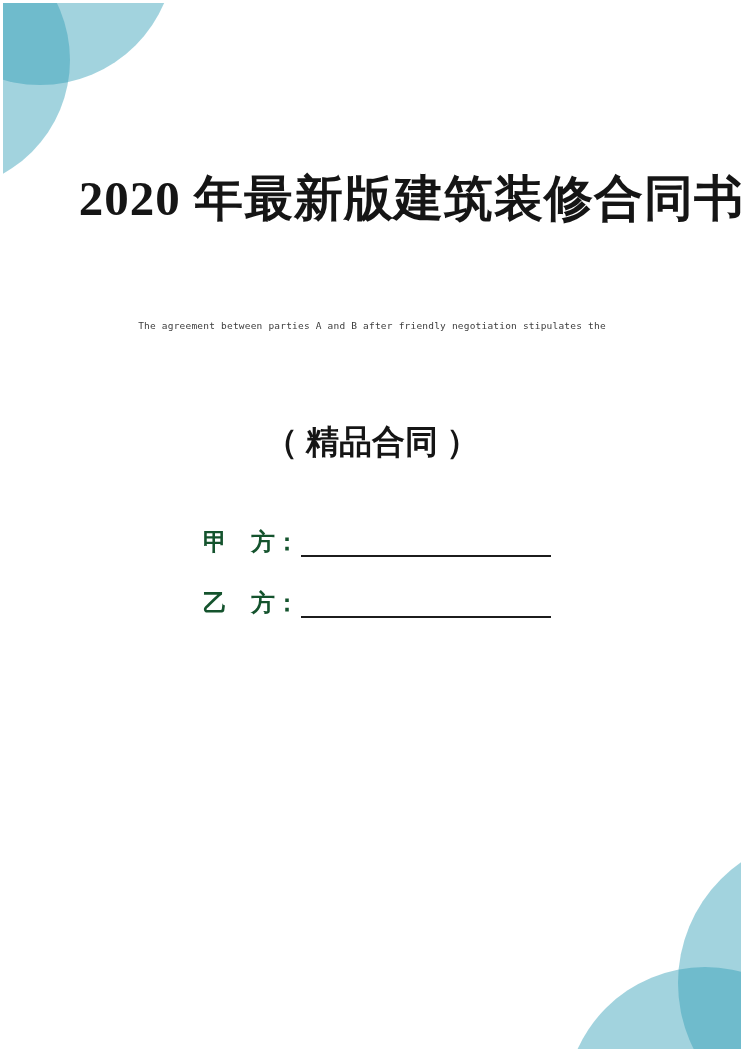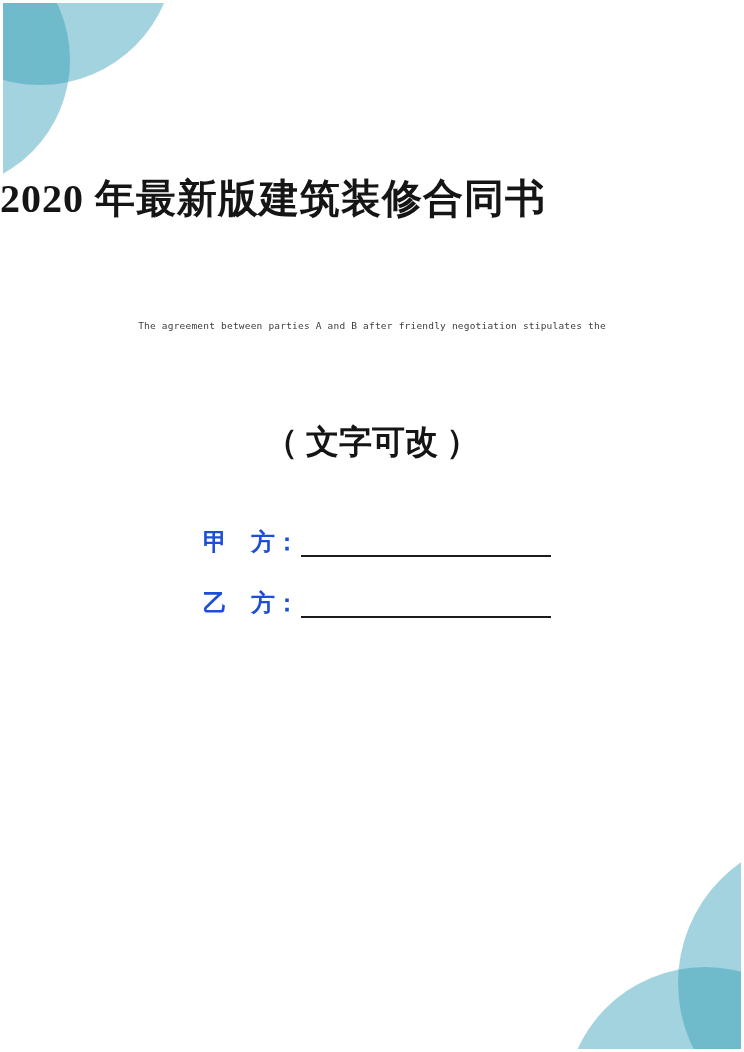--- a/index.html
+++ b/index.html
@@ -28,22 +28,22 @@
   .c-tl-a { left: -98px;  top: -188px; width: 270px; height: 270px; }
   .c-tl-b { left: -193px; top: -73px;  width: 260px; height: 260px; }
   .c-br-a { left: 675px;  top: 833px;  width: 294px; height: 294px; }
   .c-br-b { left: 562px;  top: 964px;  width: 280px; height: 280px; }
 
   .title {
     position: absolute;
     top: 170px;
     left: 0;
     width: 100%;
-    text-align: left;
-    font-size: 40px;
+    text-align: right;
+    font-size: 49px;
     line-height: 57px;
     font-weight: 700;
     letter-spacing: 1px;
     color: #151515;
   }
   .subtitle-en {
     position: absolute;
     top: 306px;
     left: 0;
     width: 100%;
@@ -73,21 +73,21 @@
   .field-row {
     display: flex;
     align-items: flex-end;
     height: 30px;
     margin-bottom: 31px;
   }
   .field-label {
     font-size: 24px;
     line-height: 30px;
     font-weight: 700;
-    color: #1d4ed8;
+    color: #14532d;
     white-space: pre;
   }
   .field-line {
     display: inline-block;
     width: 250px;
     height: 26px;
     margin-left: 2px;
     border-bottom: 2px solid #1c1c1c;
   }
   .footer {
@@ -116,21 +116,21 @@
   </div>
 
   <div class="title">
     <div>2020 年最新版建筑装修合同书</div>
   </div>
 
   <div class="subtitle-en">
     <div>The agreement between parties A and B after friendly negotiation stipulates the</div>
   </div>
 
-  <div class="sample-label">（ 文字可改 ）</div>
+  <div class="sample-label">（ 精品合同 ）</div>
 
   <div class="fields">
     <div class="field-row">
       <span class="field-label">甲　方：</span>
       <span class="field-line"></span>
     </div>
     <div class="field-row">
       <span class="field-label">乙　方：</span>
       <span class="field-line"></span>
     </div>

